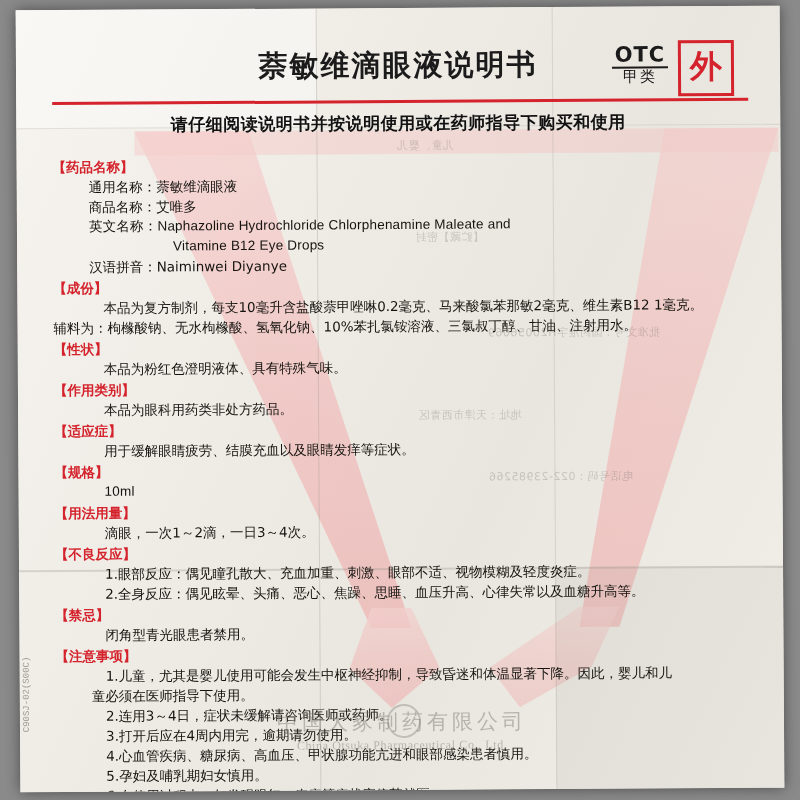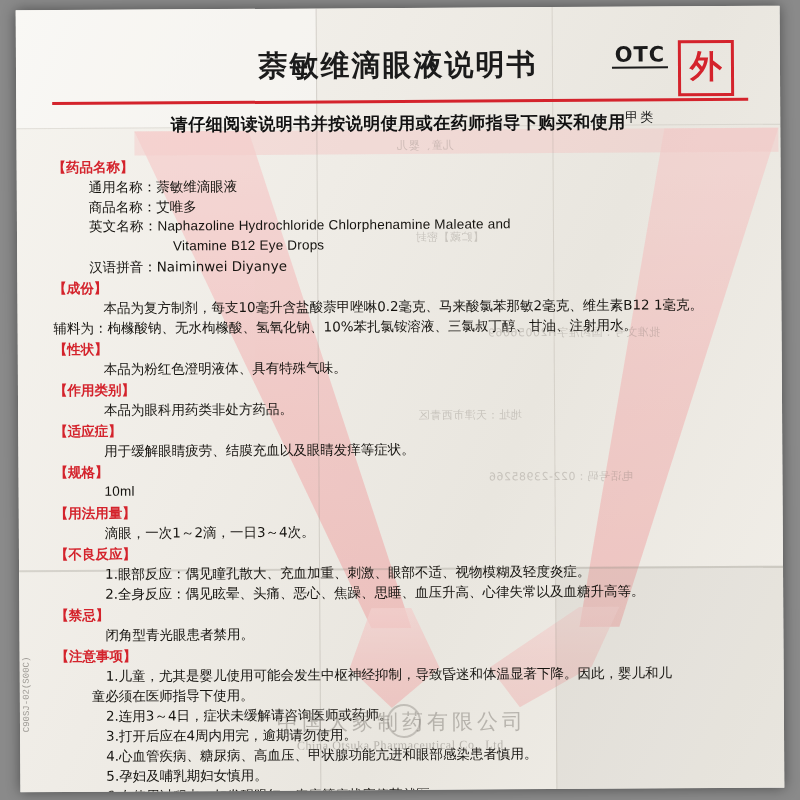--- a/index.html
+++ b/index.html
@@ -100,21 +100,21 @@
     width: 56px;
     text-align: center;
     color: #1b1b1b;
   }
   .otc-main {
     font-family: "DejaVu Sans", "Liberation Sans", sans-serif;
     font-size: 21px; font-weight: bold; letter-spacing: 1px;
     border-bottom: 2px solid #1b1b1b;
     line-height: 24px;
   }
-  .otc-sub { font-size: 13px; line-height: 17px; letter-spacing: 2px; margin-top: 40px; }
+  .otc-sub { font-size: 15px; line-height: 17px; letter-spacing: 2px; }
   .wai-box {
     position: absolute;
     right: 46px; top: 34px;
     width: 50px; height: 50px;
     border: 3px solid #d4232c;
     color: #d4232c;
     font-size: 32px;
     font-weight: bold;
     text-align: center;
     line-height: 46px;

